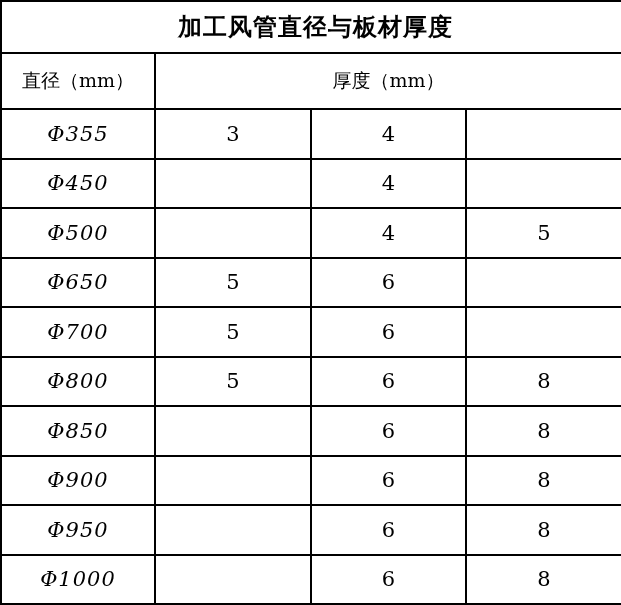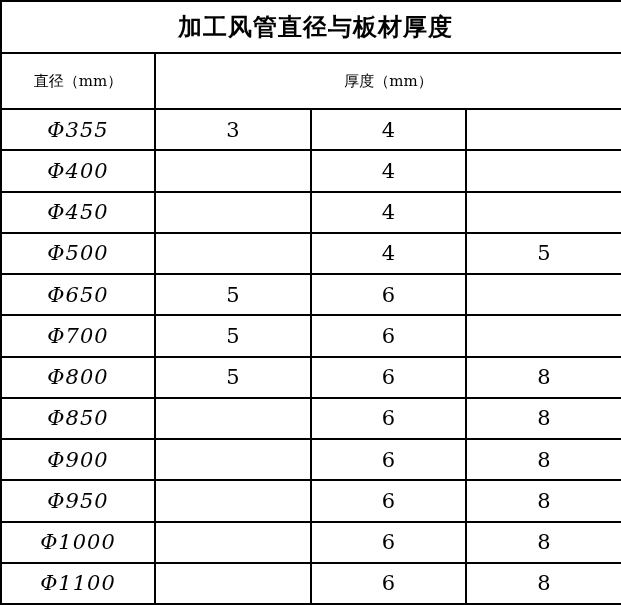--- a/index.html
+++ b/index.html
@@ -31,21 +31,21 @@
   }
   tr.title-row td {
     height: 50px;
     font-size: 24px;
     font-weight: bold;
     letter-spacing: 1px;
     padding-left: 8px;
   }
   tr.header-row td {
     height: 54px;
-    font-size: 15px;
+    font-size: 19px;
   }
   td.diam-cell {
     letter-spacing: 1px;
     font-style: italic;
   }
 </style>
 </head>
 <body>
 
 <table class="duct-table">
@@ -62,26 +62,20 @@
     <tr class="header-row">
       <td>直径（mm）</td>
       <td colspan="3">厚度（mm）</td>
     </tr>
   </thead>
   <tbody>
 
   <tr>
         <td class="diam-cell">Φ355</td>
         <td>3</td>
-        <td>4</td>
-        <td></td>
-      </tr>
-      <tr>
-        <td class="diam-cell">Φ400</td>
-        <td></td>
         <td>4</td>
         <td></td>
       </tr>
       <tr>
         <td class="diam-cell">Φ450</td>
         <td></td>
         <td>4</td>
         <td></td>
       </tr>
       <tr>
@@ -125,20 +119,14 @@
         <td></td>
         <td>6</td>
         <td>8</td>
       </tr>
       <tr>
         <td class="diam-cell">Φ1000</td>
         <td></td>
         <td>6</td>
         <td>8</td>
       </tr>
-      <tr>
-        <td class="diam-cell">Φ1100</td>
-        <td></td>
-        <td>6</td>
-        <td>8</td>
-      </tr>
     </tbody>
 </table>
 
 </body></html>

